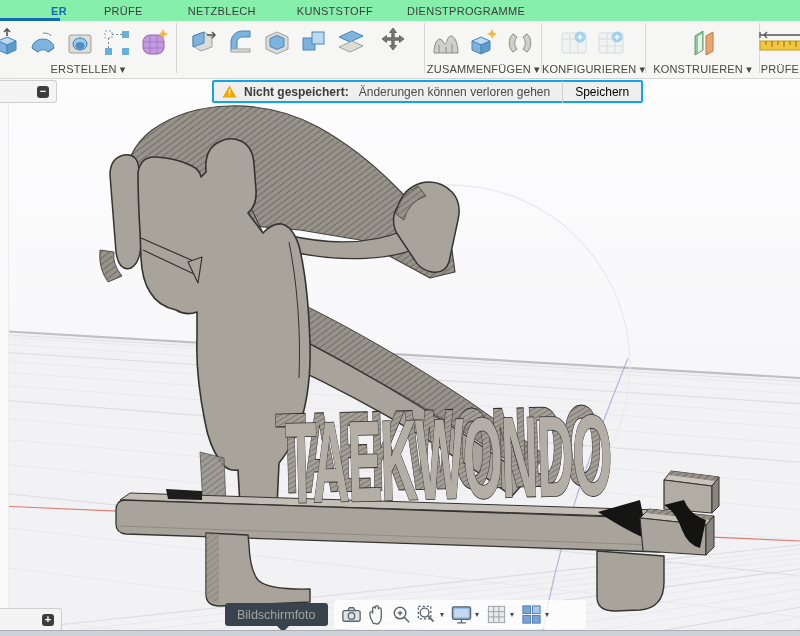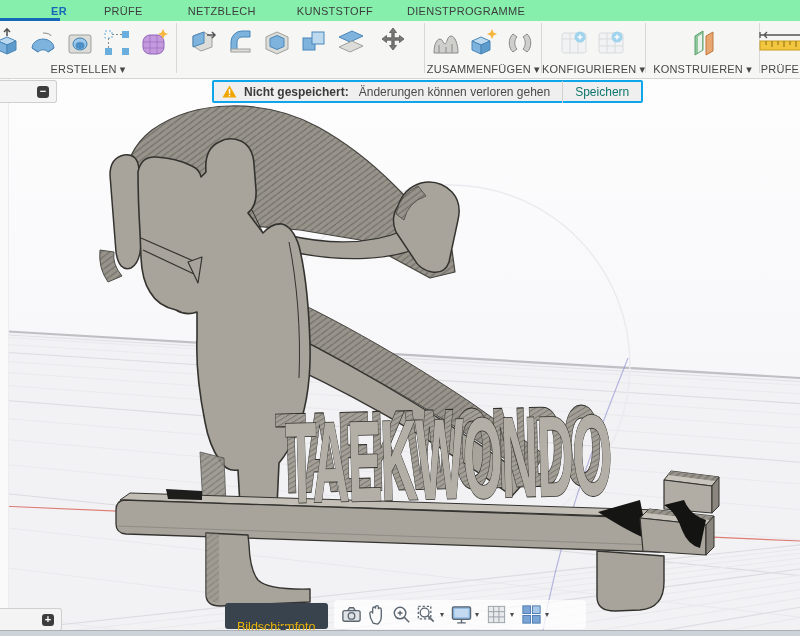--- a/index.html
+++ b/index.html
@@ -47,32 +47,32 @@
 
   
   .alert { position:absolute; left:212px; top:1px; height:23px;
     background:#efefef; border:2px solid #0ea5e9; border-radius:2px;
     display:flex; align-items:center; font-size:12px; color:#3c3c3c;
     padding:0 0 0 8px; }
   .alert .warn { width:15px; height:13px; margin-right:7px; }
   .alert .atitle { font-weight:bold; margin-right:10px; }
   .alert .amsg { color:#4a4a4a; margin-right:12px; }
   .alert .adiv { width:1px; height:22px; background:#d0d0d0; }
-  .alert .alink { color:#0f766e; padding:0 12px; cursor:pointer; }
+  .alert .alink { color:#000000; padding:0 12px; cursor:pointer; }
 
   
   .navbar { position:absolute; left:334px; top:521px; height:29px; width:252px;
     background:rgba(255,255,255,.75); border-radius:4px; display:flex;
     align-items:center; gap:2px; padding:0 6px; }
   .nicon { width:23px; height:23px; cursor:pointer; }
   .nicon svg { width:100%; height:100%; }
   .ncaret { font-size:8px; color:#4a4a4a; width:8px; cursor:pointer; }
   .tooltip { position:absolute; left:225px; top:524px; height:23px;
-    background:#39434d; color:#eab308; font-size:12.5px; line-height:23px;
-    padding:13px 12px; border-radius:3px; white-space:nowrap; }
+    background:#39434d; color:#a3a3a3; font-size:12.5px; line-height:23px;
+    padding:1px 12px; border-radius:3px; white-space:nowrap; }
   .tooltip:after { content:""; position:absolute; left:52px; top:23px;
     border:6px solid transparent; border-top-color:#39434d; }
 
   .bottomstrip { position:absolute; left:0; bottom:0; width:800px; height:6px;
     background:#ccd2d8; border-top:1px solid #aab0b6; }
   .leftedge { position:absolute; left:0; top:0; width:9px; height:557px;
     background:#fafafb; border-right:1px solid #ededf0; }
 </style>
 </head>
 <body>

